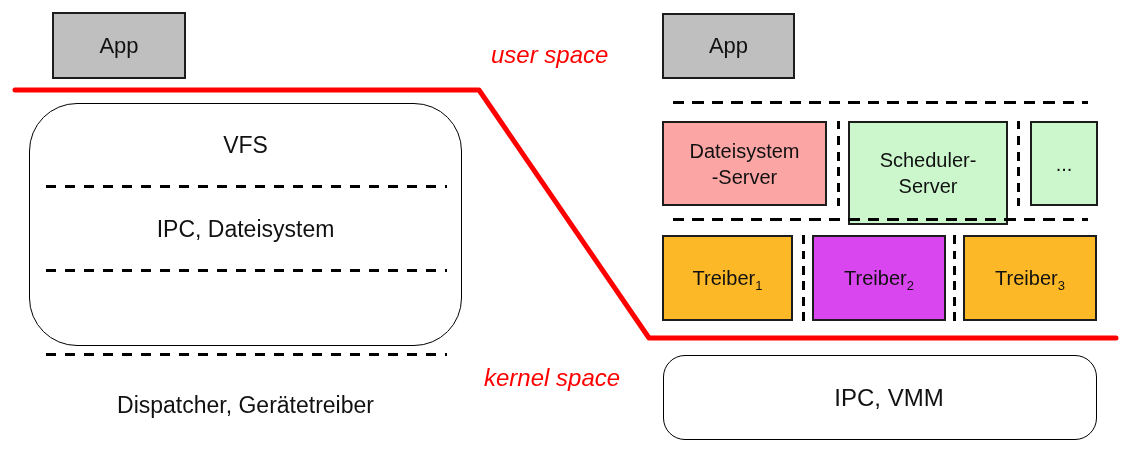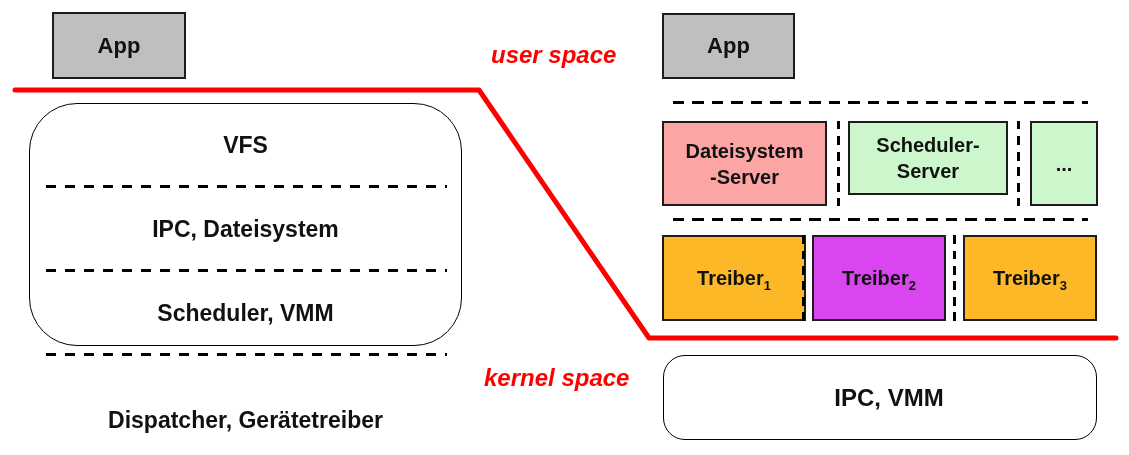--- a/index.html
+++ b/index.html
@@ -4,21 +4,20 @@
 <style>
   html, body { margin: 0; padding: 0; background: #ffffff; }
   .stage {
     position: relative;
     width: 1129px;
     height: 455px;
     background: #ffffff;
     font-family: "Liberation Sans", "DejaVu Sans", sans-serif;
     color: #111111;
     overflow: hidden;
-    font-weight: bold;
   }
   .box {
     position: absolute;
     border: 2px solid #1c1c1c;
     display: flex;
     align-items: center;
     justify-content: center;
     text-align: center;
     box-sizing: border-box;
   }
@@ -85,59 +84,56 @@
 
   <div class="round-box" style="left:29px; top:103px; width:433px; height:243px; border-radius:48px;">
     <div class="layer-row" style="top:0; height:82px;">
       <span>VFS</span>
     </div>
     <div class="hdash-in" style="left:16px; right:14px; top:81px;"></div>
     <div class="layer-row" style="top:84px; height:82px;">
       <span>IPC, Dateisystem</span>
     </div>
     <div class="hdash-in" style="left:16px; right:14px; top:165px;"></div>
-    <div class="layer-row" style="top:168px; height:82px;">
-      <span>Scheduler, VMM</span>
-    </div>
     <div class="hdash-in" style="left:16px; right:14px; top:249px;"></div>
-    <div class="layer-row" style="top:248px; height:82px;align-items:flex-end;">
+    <div class="layer-row" style="top:260px; height:82px;">
       <span>Dispatcher, Gerätetreiber</span>
     </div>
   </div>
 
   <div class="space-label" style="left:484px; top:364px;">kernel space</div>
   <div class="space-label" style="left:491px; top:41px;">user space</div>
 
   <div class="box app-box" style="left:662px; top:13px; width:133px; height:66px; background:#bfbfbf;">
     <span>App</span>
   </div>
 
   <div class="hdash" style="left:673px; top:101px; width:415px;"></div>
 
   <div class="box server-box" style="left:662px; top:121px; width:165px; height:85px; background:#fca5a5;">
     <span>
       <span>Dateisystem</span><br>
       <span>-Server</span>
     </span>
   </div>
   <div class="vdash" style="left:837px; top:121px; height:85px;"></div>
-  <div class="box server-box" style="left:848px; top:121px; width:160px; height:74px; background:#ccf7cc;">
+  <div class="box server-box" style="left:848px; top:121px; width:160px; height:104px; background:#ccf7cc;">
     <span>
       <span>Scheduler-</span><br>
       <span>Server</span>
     </span>
   </div>
   <div class="vdash" style="left:1017px; top:121px; height:85px;"></div>
   <div class="box server-box" style="left:1030px; top:121px; width:68px; height:85px; background:#ccf7cc;">
     <span>...</span>
   </div>
 
   <div class="hdash" style="left:673px; top:218px; width:415px;"></div>
 
-  <div class="box driver-box" style="left:662px; top:235px; width:144px; height:86px; background:#fcb826;">
+  <div class="box driver-box" style="left:662px; top:235px; width:131px; height:86px; background:#fcb826;">
     <span><span>Treiber</span><sub>1</sub></span>
   </div>
   <div class="vdash" style="left:802px; top:235px; height:86px;"></div>
   <div class="box driver-box" style="left:812px; top:235px; width:134px; height:86px; background:#d946ef;justify-content:center;">
     <span><span>Treiber</span><sub>2</sub></span>
   </div>
   <div class="vdash" style="left:953px; top:235px; height:86px;"></div>
   <div class="box driver-box" style="left:963px; top:235px; width:134px; height:86px; background:#fcb826;text-align:center;">
     <span><span>Treiber</span><sub>3</sub></span>
   </div>

